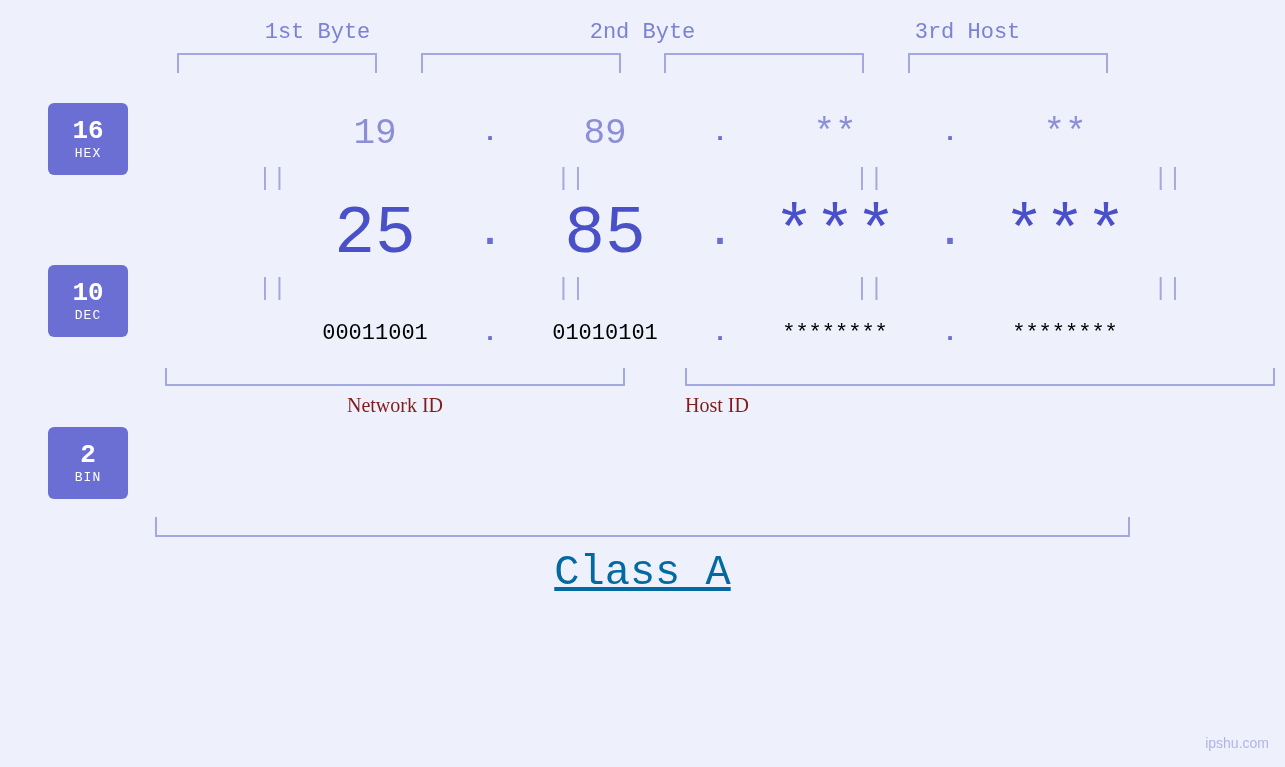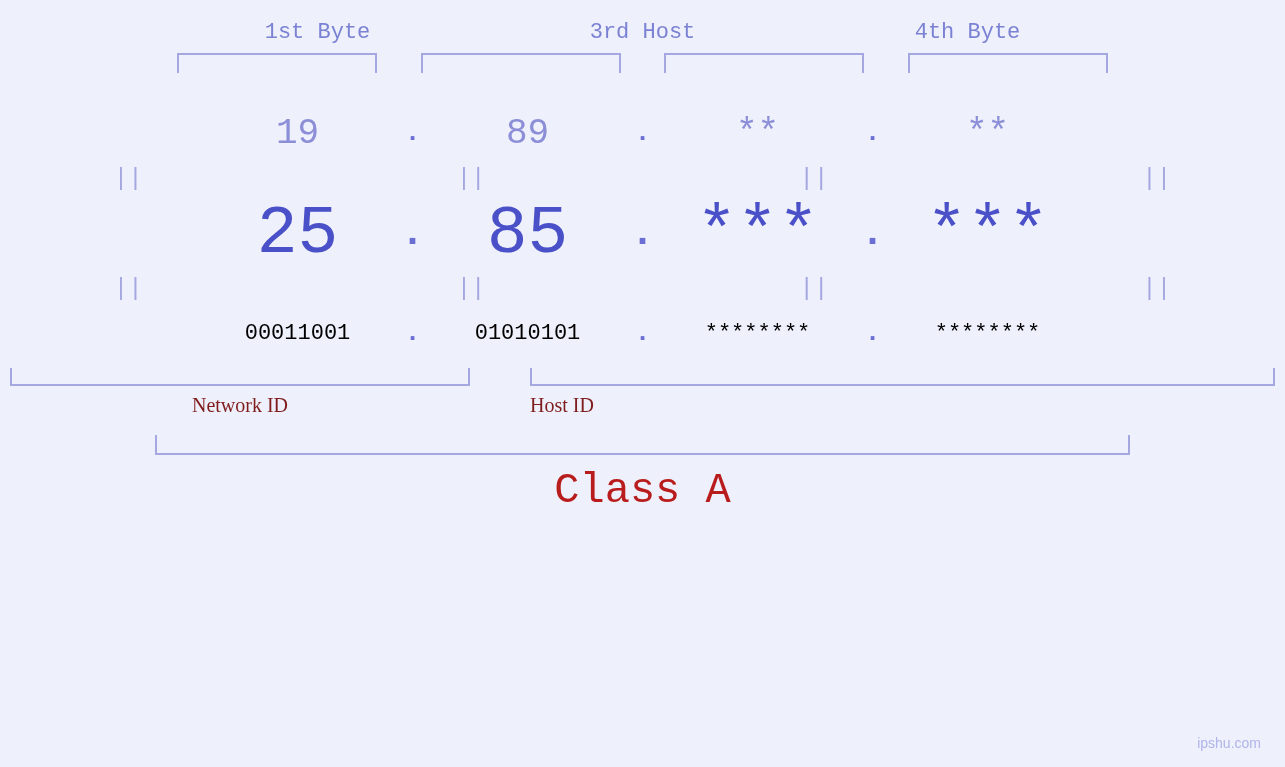--- a/index.html
+++ b/index.html
@@ -193,63 +193,78 @@
     .full-bracket-line {
       border-bottom: 2px solid #a5a8e0;
       border-left: 2px solid #a5a8e0;
       border-right: 2px solid #a5a8e0;
       height: 20px;
       width: calc(100% - 310px);
       margin: 0 155px;
     }
 
     .class-label {
-      color: #b91c1c;
+      color: #0369a1;
       font-size: 42px;
       margin-top: 12px;
       font-family: 'Courier New', Courier, monospace;
+      text-decoration: underline;
     }
 
     .watermark {
       position: absolute;
       bottom: 16px;
-      right: 24px;
+      right: 16px;
       color: #b0b4e8;
       font-size: 14px;
       font-family: Arial, sans-serif;
     }
 
     
     .row-with-dots {
       display: flex;
       align-items: center;
       justify-content: center;
       width: 100%;
     }
   </style>
 </head>
 <body>
 
 <div class="container">
 
   <div class="byte-headers">
     <div class="byte-header">1st Byte</div>
+    <div class="byte-header">2nd Byte</div>
     <div class="byte-header">3rd Host</div>
-    <div class="byte-header">4th Byte</div>
   </div>
 
   <div class="top-brackets">
     <div class="bracket-top"></div>
     <div class="bracket-top"></div>
     <div class="bracket-top"></div>
     <div class="bracket-top"></div>
   </div>
 
   <div class="main-area">
 
+    <div class="left-labels">
+      <div class="base-badge">
+        <span class="base-num">16</span>
+        <span class="base-label">HEX</span>
+      </div>
+      <div class="base-badge" style="margin-top:30px;">
+        <span class="base-num">10</span>
+        <span class="base-label">DEC</span>
+      </div>
+      <div class="base-badge" style="margin-top:30px;">
+        <span class="base-num">2</span>
+        <span class="base-label">BIN</span>
+      </div>
+    </div>
 
     <div class="data-section">
 
       <div class="row-with-dots hex-row">
         <div class="cell hex-val">19</div>
         <div class="dot">.</div>
         <div class="cell hex-val">89</div>
         <div class="dot">.</div>
         <div class="cell hex-val">**</div>
         <div class="dot">.</div>

